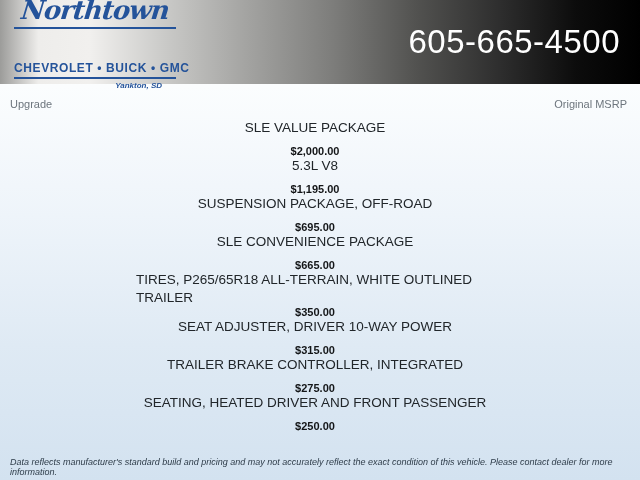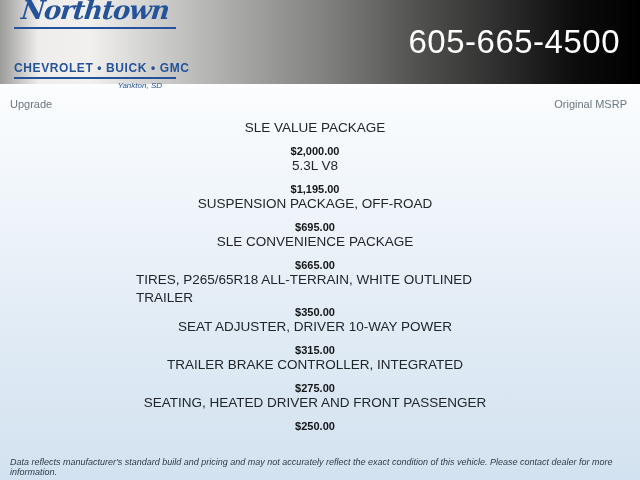--- a/index.html
+++ b/index.html
@@ -52,21 +52,21 @@
     font-weight: bold;
     color: #24539a;
     letter-spacing: 0.6px;
     text-align: center;
     white-space: nowrap;
     margin-top: 32px;
   }
   .logo-city {
     font-size: 8px;
     font-style: italic;
-    font-weight: normal;
+    font-weight: bold;
     color: #24539a;
     text-align: right;
     padding-right: 14px;
     margin-top: 1px;
   }
   .phone {
     color: #ffffff;
     font-size: 33px;
     letter-spacing: 0.5px;
     margin-right: 20px;

